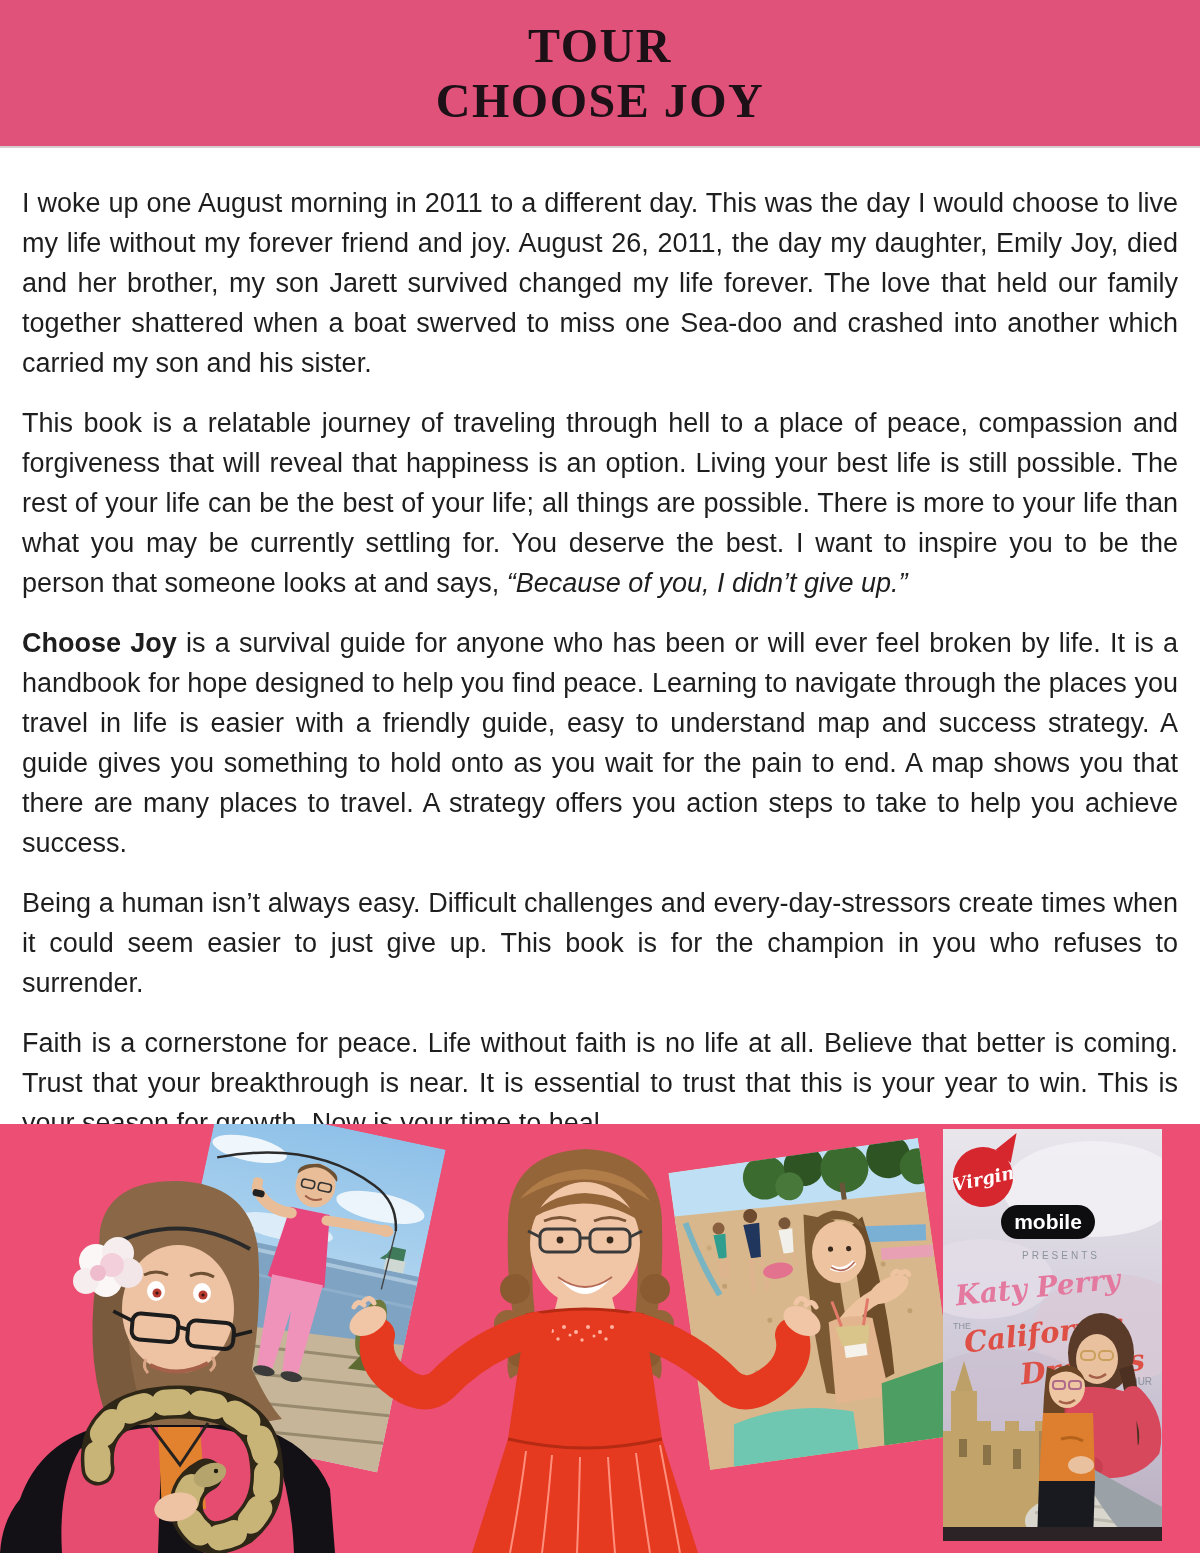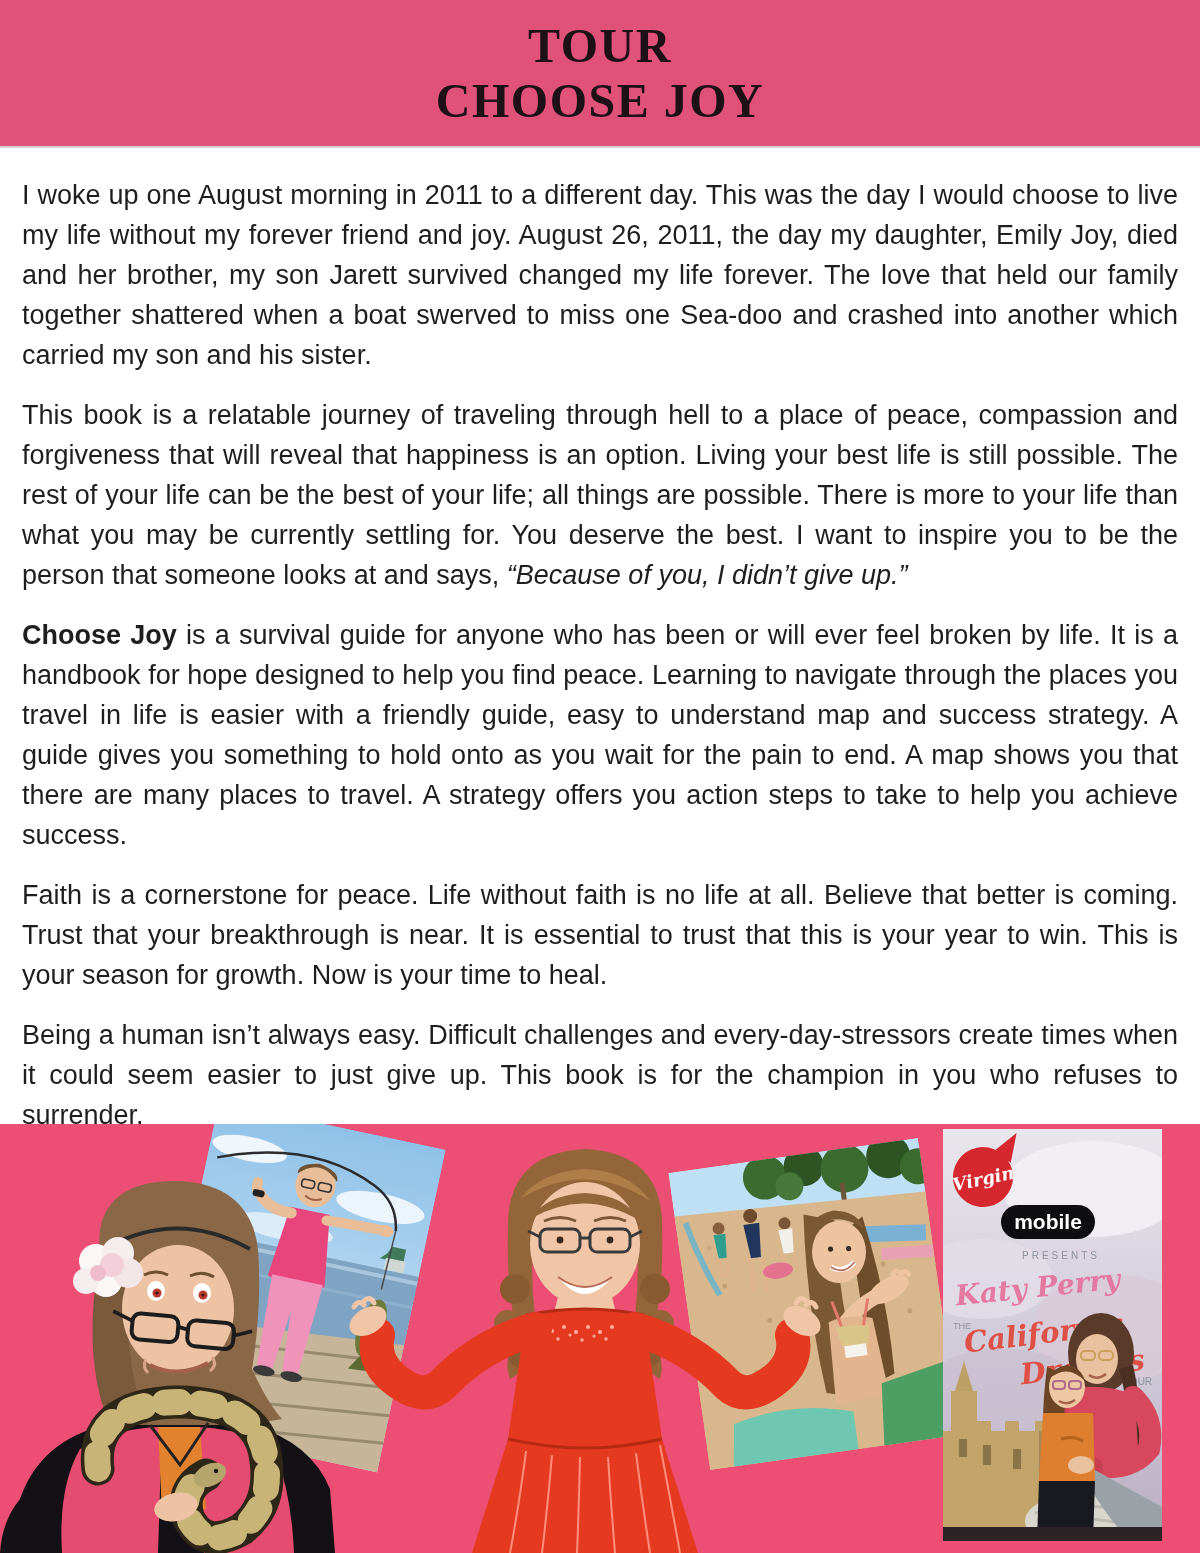--- a/index.html
+++ b/index.html
@@ -23,21 +23,21 @@
     font-weight:700;
     font-size:48px;
     line-height:55px;
     letter-spacing:1.5px;
     color:#1d1016;
     margin:0;
     text-align:center;
   }
   
   .body-copy{
-    padding:27px 22px 0 22px;
+    padding:35px 22px 0 22px;
     font-size:27px;
     line-height:40px;
     color:#1e1e1e;
     text-align:justify;
   }
   .body-copy p{margin:0 0 20px 0;}
   .seg-normal{font-weight:400;font-style:normal;}
   .seg-bold{font-weight:700;}
   .seg-bolditalic{font-weight:400;font-style:italic;}
   .seg-italic{font-style:italic;}
@@ -61,22 +61,22 @@
 
 <div class="header">
   <h1 class="title-line">TOUR</h1>
   <h1 class="title-line">CHOOSE JOY</h1>
 </div>
 
 <div class="body-copy">
     <p><span class="seg-normal">I woke up one August morning in 2011 to a different day. This was the day I would choose to live my life without my forever friend and joy. August 26, 2011, the day my daughter, Emily Joy, died and her brother, my son Jarett survived changed my life forever. The love that held our family together shattered when a boat swerved to miss one Sea-doo and crashed into another which carried my son and his sister.</span></p>
     <p><span class="seg-normal">This book is a relatable journey of traveling through hell to a place of peace, compassion and forgiveness that will reveal that happiness is an option. Living your best life is still possible. The rest of your life can be the best of your life; all things are possible. There is more to your life than what you may be currently settling for. You deserve the best. I want to inspire you to be the person that someone looks at and says, </span><span class="seg-bolditalic">“Because of you, I didn’t give up.</span><span class="seg-italic">”</span></p>
     <p><span class="seg-bold">Choose Joy</span><span class="seg-normal"> is a survival guide for anyone who has been or will ever feel broken by life. It is a handbook for hope designed to help you find peace. Learning to navigate through the places you travel in life is easier with a friendly guide, easy to understand map and success strategy. A guide gives you something to hold onto as you wait for the pain to end. A map shows you that there are many places to travel. A strategy offers you action steps to take to help you achieve success.</span></p>
+    <p><span class="seg-normal">Being a human isn’t always easy. Difficult challenges and every-day-stressors create times when it could seem easier to just give up. This book is for the champion in you who refuses to surrender.</span></p>
     <p><span class="seg-normal">Faith is a cornerstone for peace. Life without faith is no life at all. Believe that better is coming. Trust that your breakthrough is near. It is essential to trust that this is your year to win. This is your season for growth. Now is your time to heal.</span></p>
-    <p><span class="seg-normal">Being a human isn’t always easy. Difficult challenges and every-day-stressors create times when it could seem easier to just give up. This book is for the champion in you who refuses to surrender.</span></p>
   </div>
 
 <div class="collage">
 
   <div class="photo ph-fishing">
     <svg width="232" height="330" viewBox="0 0 232 330">
       <defs>
         <linearGradient id="sky1" x1="0" y1="0" x2="0" y2="1">
           <stop offset="0" stop-color="#8fc1e8"></stop>
             <stop offset="1" stop-color="#d8ecf8"></stop>

